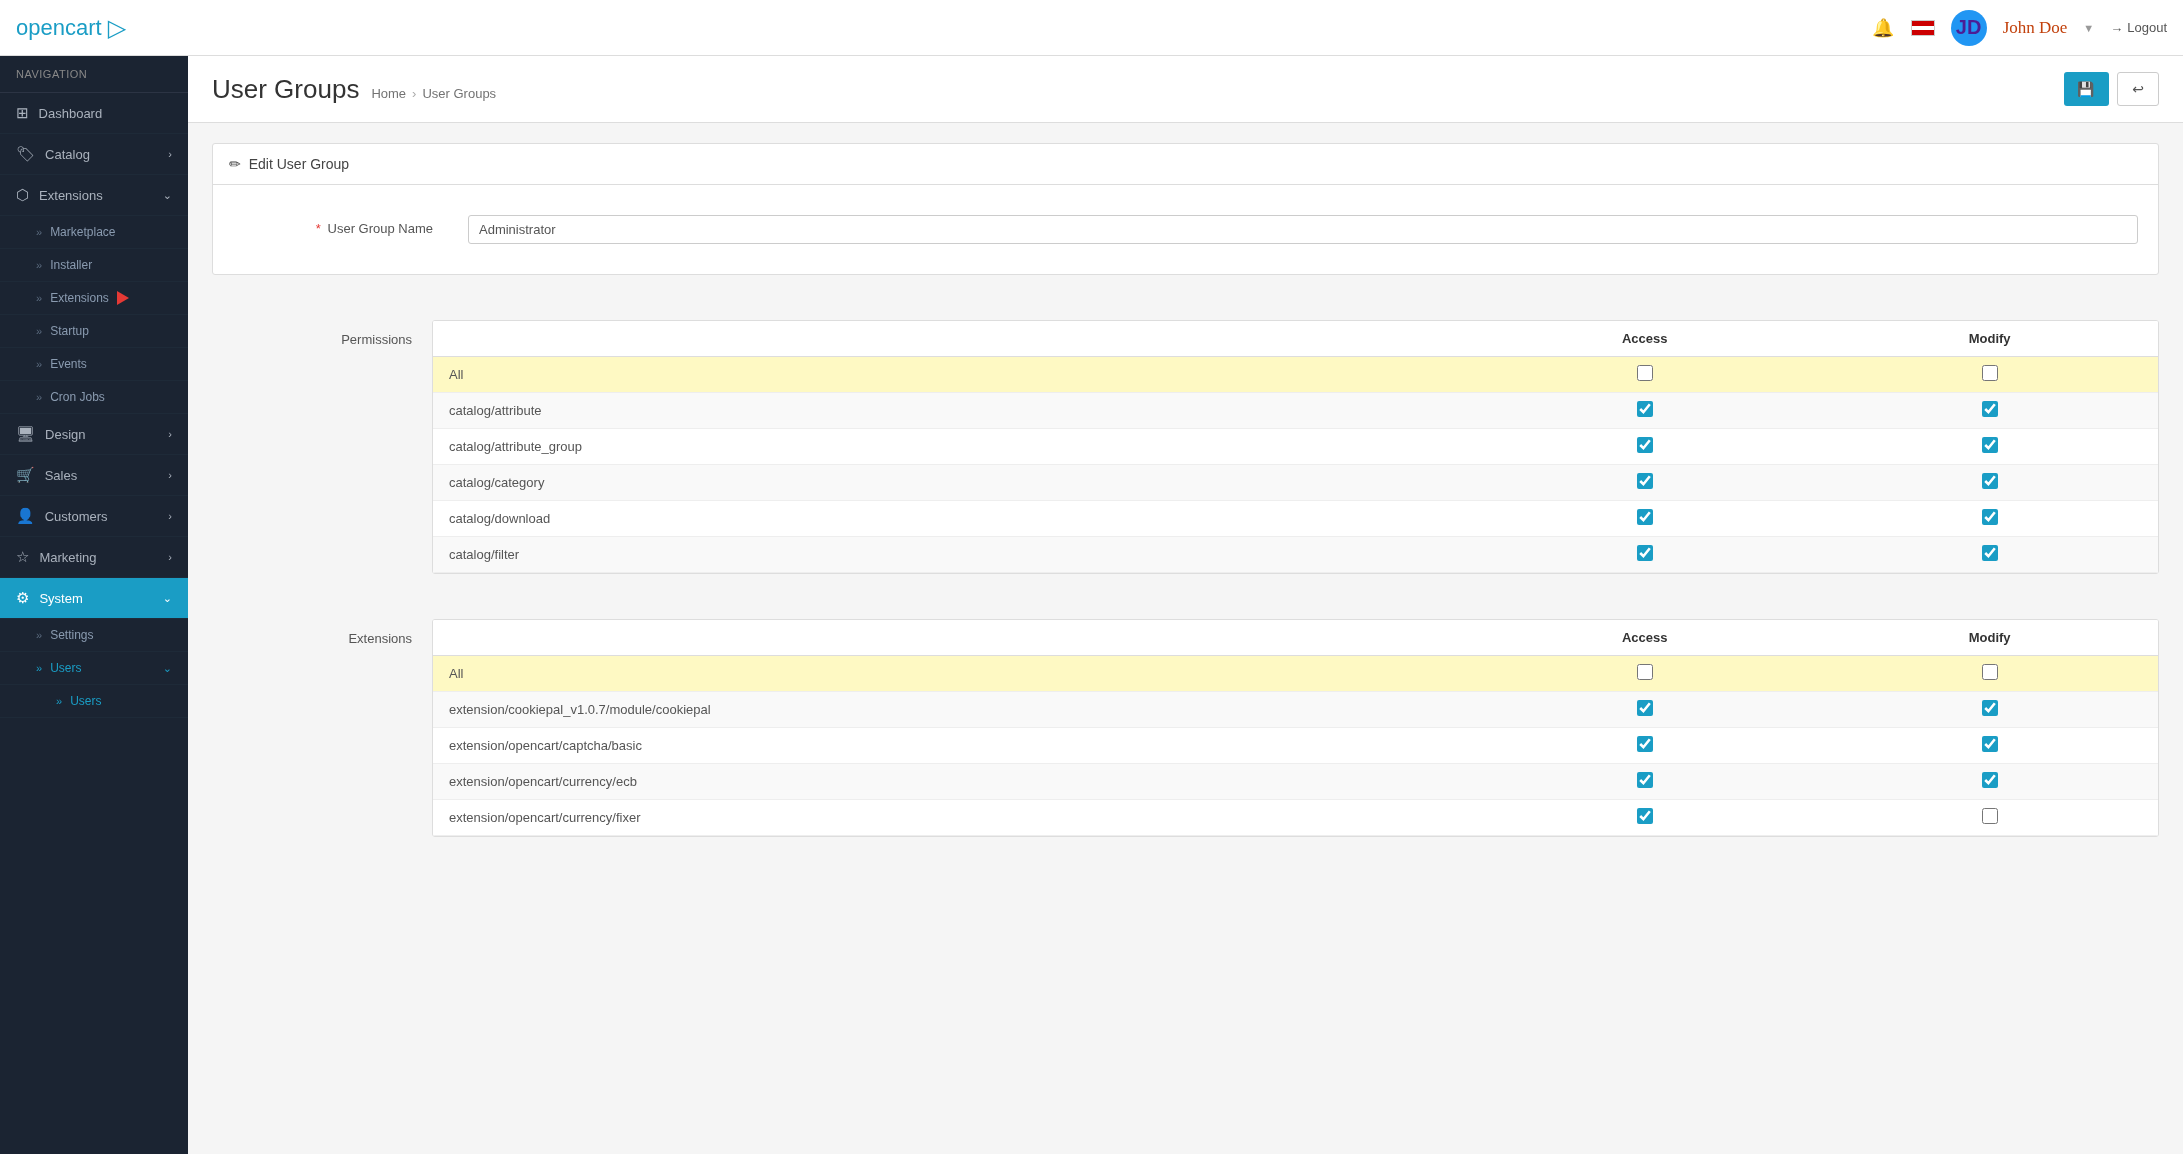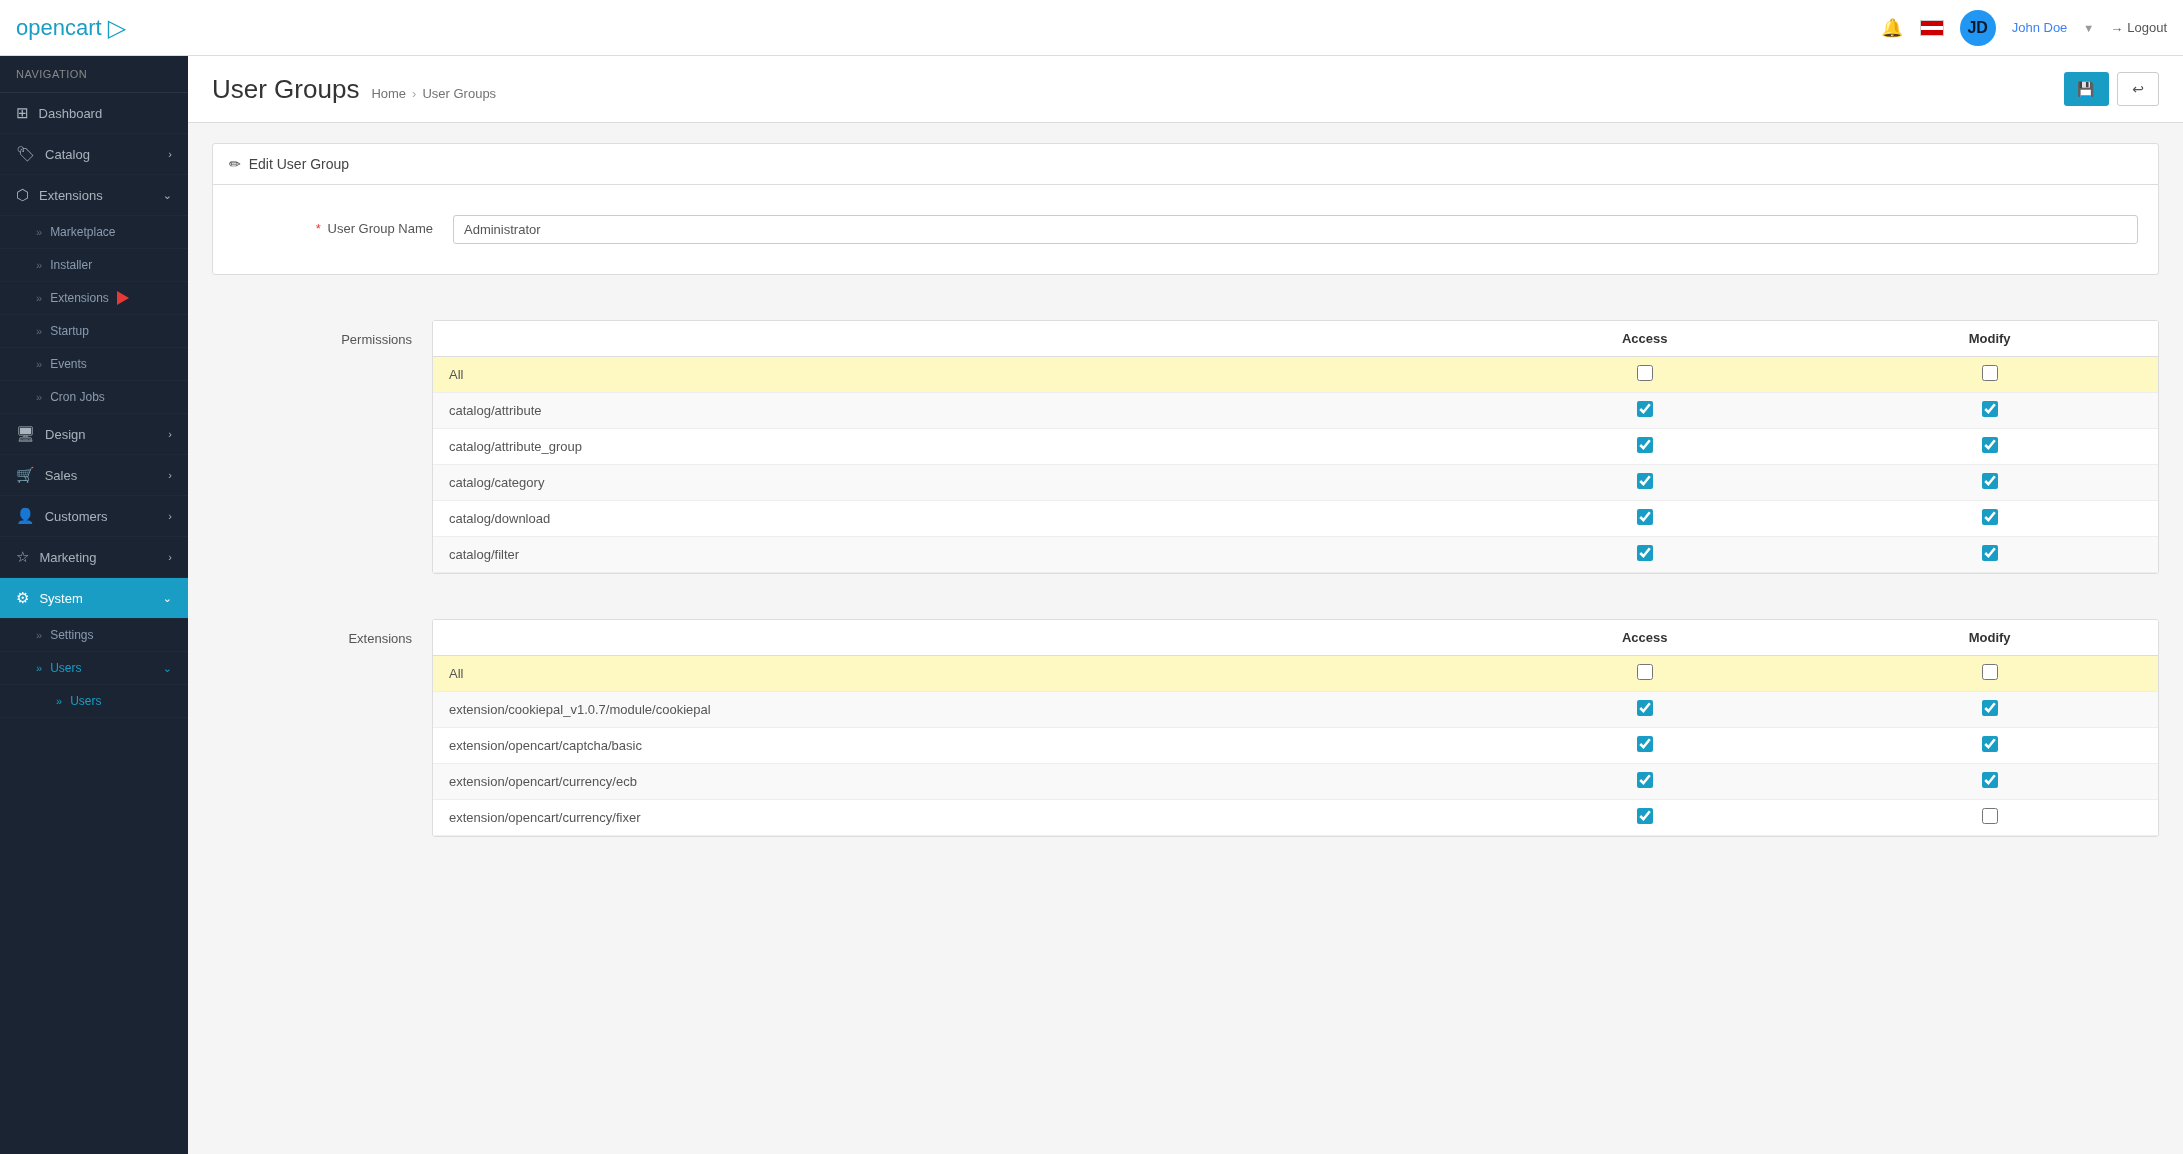--- a/index.html
+++ b/index.html
@@ -45,27 +45,28 @@
       display: inline-block;
     }
     .user-avatar {
       width: 36px;
       height: 36px;
       border-radius: 50%;
       background: #2196f3;
       display: flex;
       align-items: center;
       justify-content: center;
-      color: #0f172a;
-      font-size: 16px;
+      color: #4c1d95;
+      font-size: 20px;
       font-weight: bold;
     }
     .user-name {
-      color: #3b82f6;
-      font-size: 13px;
+      color: #c2410c;
+      font-size: 17px;
+      font-family: Liberation Serif, serif;
     }
     .logout-btn {
       color: #555;
       font-size: 13px;
       display: flex;
       align-items: center;
       gap: 4px;
       cursor: pointer;
     }
 
@@ -220,20 +221,21 @@
     }
     .required-star { color: #e53935; margin-right: 3px; }
     .form-input {
       flex: 1;
       padding: 6px 10px;
       border: 1px solid #ccc;
       border-radius: 3px;
       font-size: 13px;
       color: #555;
       outline: none;
+      margin-left: 15px;
     }
 
     
     .permissions-section {
       margin: 0 24px 20px;
     }
     .permissions-row {
       display: flex;
       align-items: flex-start;
       gap: 20px;

